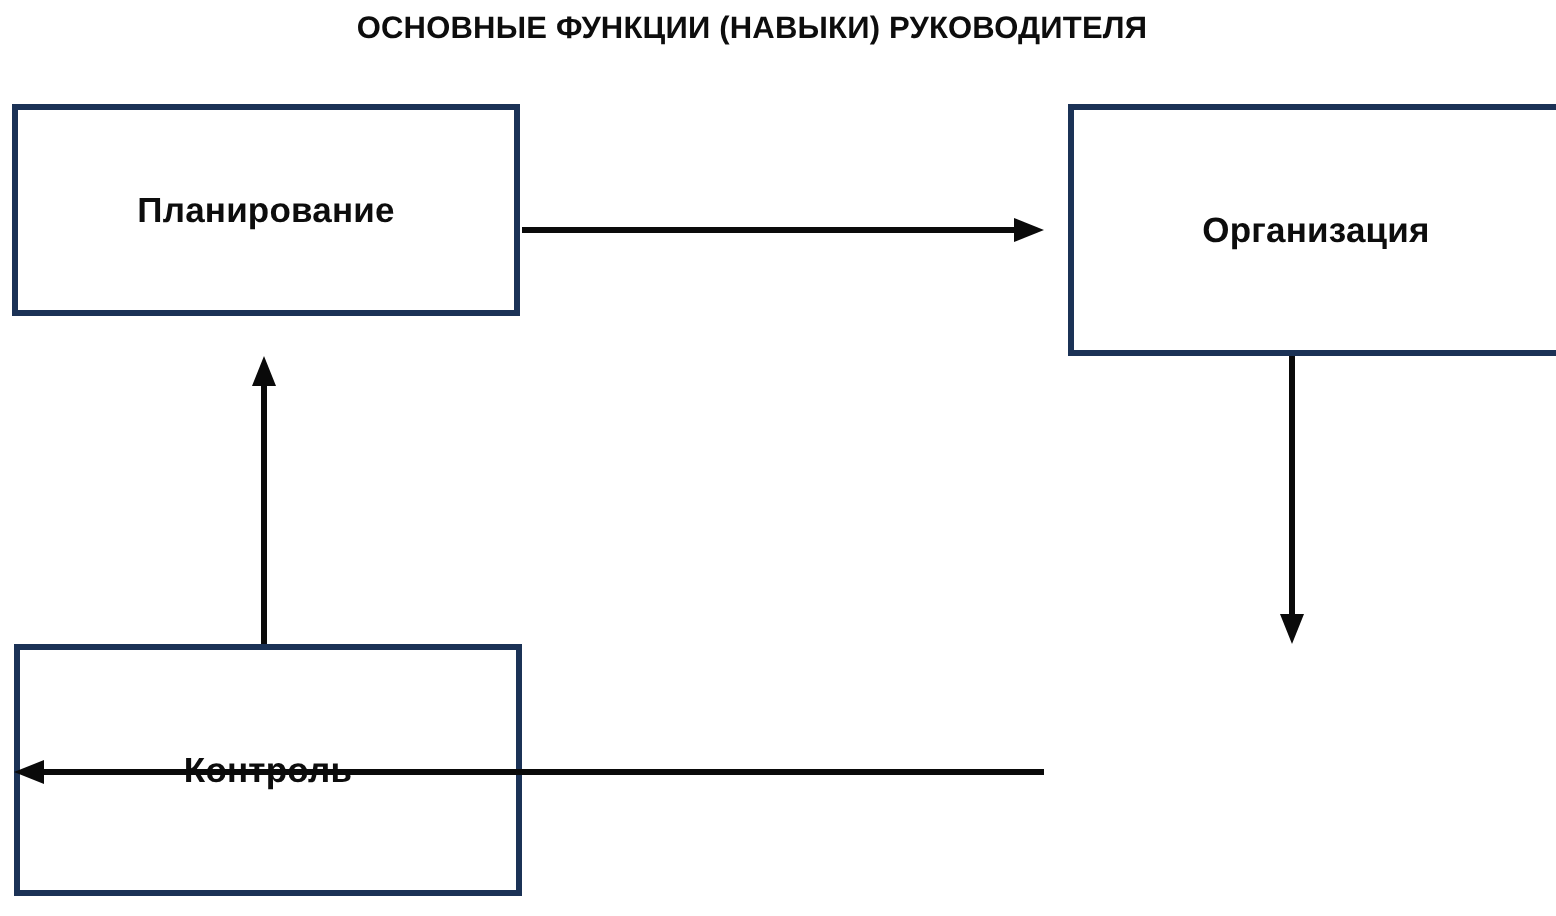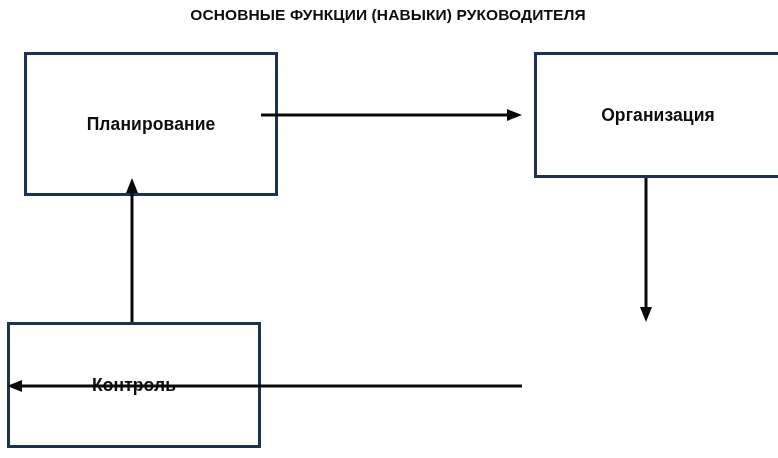--- a/index.html
+++ b/index.html
@@ -13,21 +13,21 @@
   }
   #canvas {
     position: relative;
     width: 778px;
     height: 458px;
     background: #ffffff;
     overflow: hidden;
   }
   #diagram-title {
     position: absolute;
-    left: 16px;
+    left: 4px;
     top: 5px;
     width: 744px;
     text-align: center;
     font-size: 15.5px;
     font-weight: bold;
     color: #0d0d0d;
     letter-spacing: 0.1px;
     line-height: 20px;
     white-space: nowrap;
   }
@@ -40,21 +40,21 @@
     align-items: center;
     justify-content: center;
   }
   .node-label {
     font-size: 17.5px;
     font-weight: bold;
     color: #0d0d0d;
     letter-spacing: 0.1px;
     white-space: nowrap;
   }
-  #node-planning  { left: 24px;   top: 52px;  width: 254px; height: 144px; text-align: center; }
+  #node-planning  { left: 6px;   top: 52px;  width: 254px; height: 106px; text-align: center; }
   #node-organization { left: 534px; top: 52px;  width: 248px; height: 126px; }
   #node-control   { left: 7px;   top: 322px; width: 254px; height: 126px; }
   #node-motivation { left: 522px; top: 322px; width: 248px; height: 126px; }
 
   .arrow-svg {
     position: absolute;
     overflow: visible;
     pointer-events: none;
   }
   .arrow-line {

